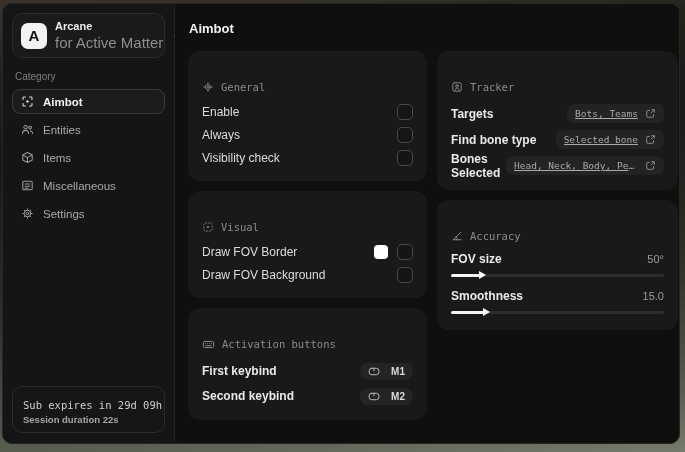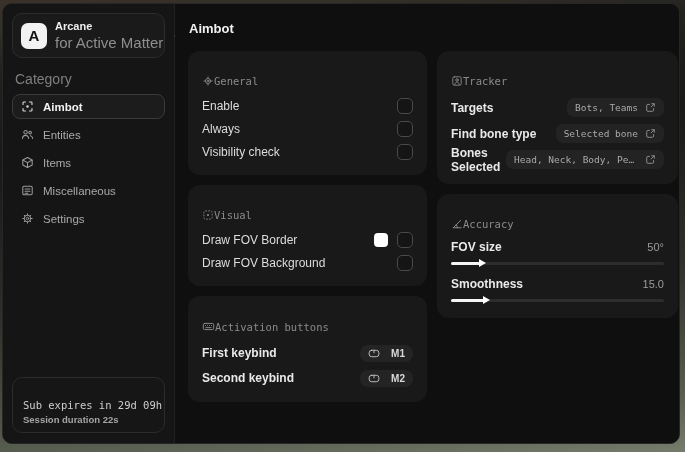--- a/index.html
+++ b/index.html
@@ -30,45 +30,45 @@
     width: 26px; height: 26px; background: #f2f2f2; border-radius: 7px;
     color: #111; font-weight: bold; font-size: 15px;
     display: flex; align-items: center; justify-content: center; flex: none;
   }
   .app-name { font-size: 11px; font-weight: 700; color: #ededed; }
   .app-sub  { font-size: 15px; color: #8f8f8f; margin-top: 2px; white-space: nowrap; }
   .gear-btn {
     margin-left: auto; background: none; border: none; color: #8a8a8a;
     padding: 2px; cursor: pointer; display: flex; align-items: center;
   }
-  .category { font-size: 14px; color: #7f7f7f; margin: 13px 3px 7px; }
+  .category { font-size: 10px; color: #7f7f7f; margin: 13px 3px 7px; }
   .nav-item {
     display: flex; align-items: center; gap: 9px; height: 25px; padding: 0 8px;
     border-radius: 8px; color: #a9a9a9; font-size: 11.5px; margin-bottom: 3px;
     border: 1px solid transparent; cursor: pointer;
   }
   .nav-item.active { border-color: #3a3a3a; background: #1c1c1c; color: #f2f2f2; font-weight: 600; }
   .nav-item .nico { display: flex; align-items: center; color: #9a9a9a; }
   .nav-item.active .nico { color: #d8d8d8; }
   .footer-card {
     margin-top: auto; border: 1px solid #2c2c2c; border-radius: 10px;
-    padding: 21px 10px 7px; background: #161616;
+    padding: 12px 10px 7px; background: #161616;
   }
   .sub-line { font-family: "DejaVu Sans Mono", monospace; font-size: 10.5px; color: #cfcfcf; white-space: nowrap; }
   .session-line { font-size: 9.5px; font-weight: 700; color: #a6a6a6; margin-top: 3px; }
   
   .main { flex: 1; background: #0f0f0f; padding: 13px 13px 0 13px; }
   .page-title { font-size: 13px; font-weight: 700; color: #f2f2f2; margin: 4px 0 15px 1px; }
   .columns { display: flex; gap: 10px; align-items: flex-start; }
   .col-left { width: 239px; }
   .col-right { width: 241px; }
   .card { background: #191919; border-radius: 12px; padding: 9px 14px 12px; margin-bottom: 10px; }
   .card-header {
-    display: flex; align-items: center; color: #8b8b8b;
-    font-family: "DejaVu Sans Mono", monospace; font-size: 10.5px; margin: 15px 0 8px;
+    display: flex; align-items: flex-start; gap: 7px; color: #8b8b8b;
+    font-family: "DejaVu Sans Mono", monospace; font-size: 10.5px; margin: 21px 0 8px;
   }
   .row { display: flex; align-items: center; height: 22px; font-size: 12px; color: #dcdcdc; }
   .row + .row { margin-top: 1px; }
   .row .spacer { flex: 1; }
   .row-strong { font-weight: 600; color: #e9e9e9; }
   .checkbox {
     width: 16px; height: 16px; border: 1.5px solid #4a4a4a; border-radius: 5px;
     background: #151515; cursor: pointer; flex: none;
   }
   .swatch { width: 14px; height: 14px; border-radius: 4px; margin-right: 9px; cursor: pointer; flex: none; }
@@ -79,21 +79,21 @@
     font-weight: 600; cursor: pointer;
   }
   .keybind-btn .kico { color: #bdbdbd; display: flex; align-items: center; }
   .trow { height: 25px; }
   .select-btn {
     display: flex; align-items: center; gap: 7px; background: #232323; border: none;
     border-radius: 7px; padding: 4px 8px; color: #a9a9a9;
     font-family: "DejaVu Sans Mono", monospace; font-size: 9.5px; cursor: pointer;
     max-width: 158px;
   }
-  .select-btn .sval { white-space: nowrap; overflow: hidden; text-overflow: ellipsis; }
+  .select-btn .sval { white-space: nowrap; overflow: hidden; text-overflow: ellipsis; text-decoration: underline; }
   .select-btn .xico { color: #8f8f8f; display: flex; align-items: center; flex: none; }
   .slider-group { margin-top: 2px; margin-bottom: 10px; text-align: right; }
   .slider-group:last-child { margin-bottom: 4px; }
   .slider-head { display: flex; justify-content: space-between; align-items: center; height: 18px; }
   .slider-label { font-size: 12px; font-weight: 600; color: #eaeaea; }
   .slider-value { font-size: 11px; color: #9c9c9c; }
   .slider-track {
     position: relative; height: 3px; background: #2d2d2d; border-radius: 2px;
     margin-top: 6px; cursor: pointer;
   }

